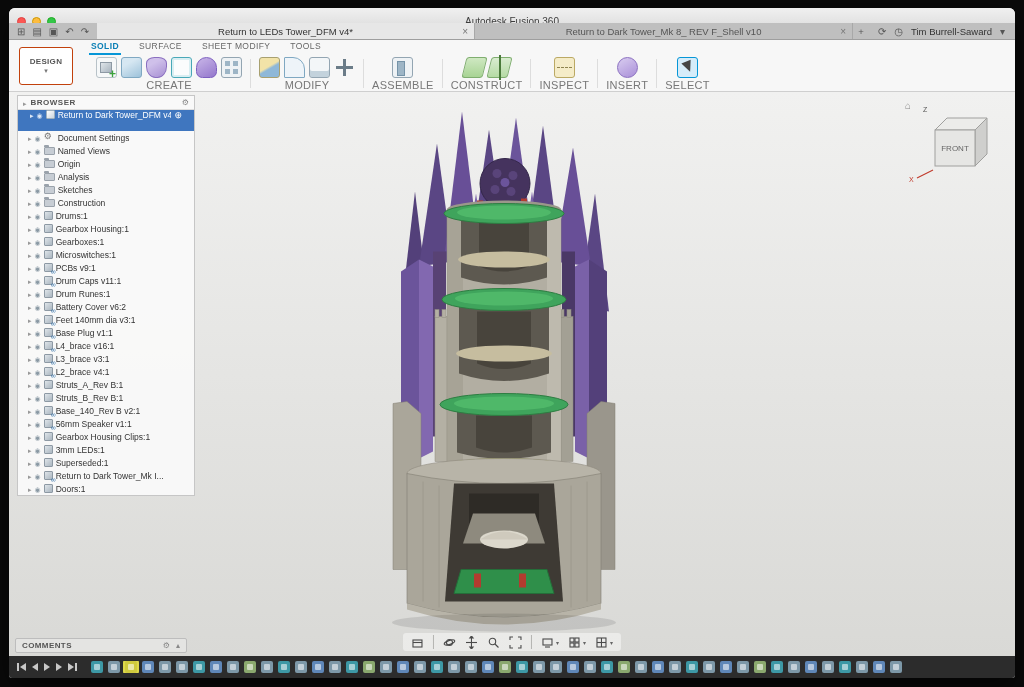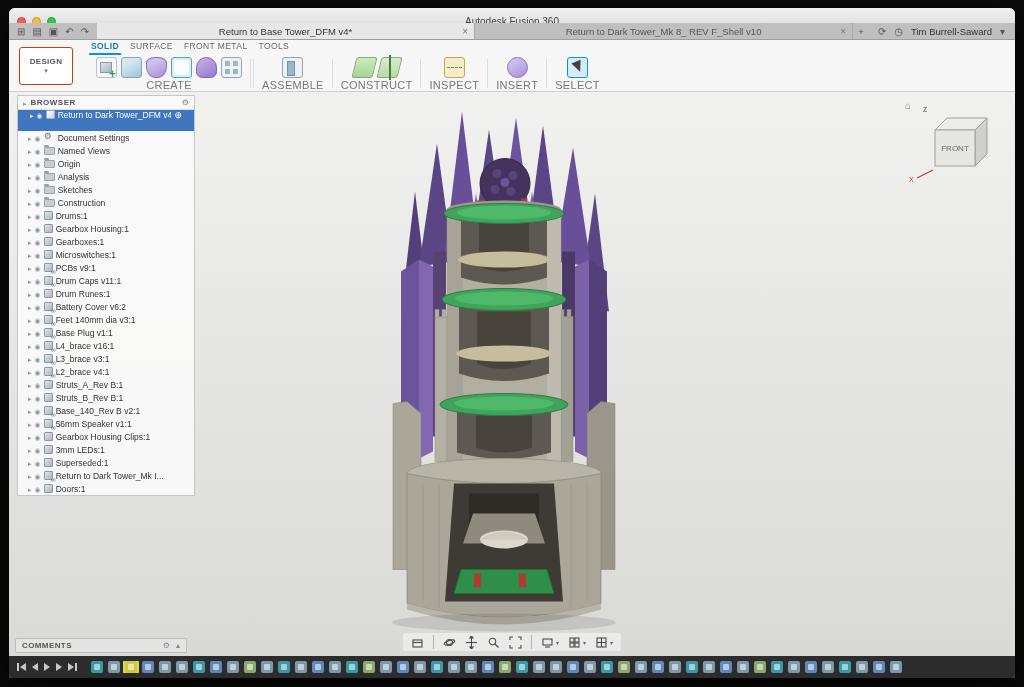--- a/index.html
+++ b/index.html
@@ -23,21 +23,21 @@
   .newtab{width:16px;display:flex;align-items:center;justify-content:center;color:#555}
   .strip-right{margin-left:auto;display:flex;align-items:center;gap:8px;padding-right:10px;color:#444}
   .strip-right .nm{font-size:9.5px;color:#333}
   .strip-right .ci{font-size:10px;color:#555}
 
   
   .ribbon{position:absolute;left:0;top:32px;right:0;height:52px;background:#f7f7f7;border-bottom:1px solid #cfcfcf}
   .ws-box{position:absolute;left:10px;top:7px;width:54px;height:38px;background:#fff;border:1px solid #c2410c;border-radius:3px;display:flex;flex-direction:column;align-items:center;justify-content:center;gap:1px}
   .ws-box .wsl{font-size:8px;font-weight:bold;color:#555;letter-spacing:.3px}
   .ws-box .car{font-size:7px;color:#777}
-  .rtabs{position:absolute;left:80px;top:0;height:15px;display:flex;gap:7px;align-items:flex-end}
+  .rtabs{position:absolute;left:80px;top:0;height:15px;display:flex;gap:16px;align-items:flex-end}
   .rtab{font-size:8.5px;color:#666;letter-spacing:.4px;padding:0 2px 2px 2px;border-bottom:2px solid transparent}
   .rtab.active{color:#0a7fb5;border-bottom-color:#0696d7;font-weight:bold}
   .rgroups{position:absolute;left:80px;top:15px;right:6px;height:37px;display:flex;align-items:stretch}
   .rgroup{display:flex;flex-direction:column;align-items:center;justify-content:space-between;padding:2px 7px 1px 7px}
   .ricons{display:flex;gap:4px;align-items:center}
   .rglabel{font-size:11px;color:#777;letter-spacing:.3px;white-space:nowrap}
   .rgdiv{width:1px;background:#ddd;margin:4px 1px}
   .ric{width:21px;height:21px;border-radius:3px;position:relative;flex:0 0 auto}
   .ic-newcomp{background:#f6f8f9;border:1px solid #b8c2c8}
   .ic-newcomp::before{content:"";position:absolute;left:3px;top:4px;width:10px;height:9px;background:linear-gradient(135deg,#dfe5ea,#a8b4be);border:1px solid #8d99a4}
@@ -144,21 +144,21 @@
 
   <div class="tabstrip">
     <div class="strip-icons">
       <span class="ci">⊞</span>
       <span class="ci">▤</span>
       <span class="ci">▣</span>
       <span class="ci">↶</span>
       <span class="ci">↷</span>
     </div>
     <div class="doc-tab active">
-      <span>Return to Base Tower_DFM v4*</span>
+      <span>Return to LEDs Tower_DFM v4*</span>
       <span class="x">×</span>
     </div>
     <div class="doc-tab">
       <span>Return to Dark Tower_Mk 8_ REV F_Shell v10</span>
       <span class="x">×</span>
     </div>
     <div class="newtab">+</div>
     <div class="strip-right">
       <span class="ci">⟳</span>
       <span class="ci">◷</span>
@@ -169,38 +169,47 @@
 
   <div class="ribbon">
     <div class="ws-box">
       <span class="wsl">DESIGN</span>
       <span class="car">▾</span>
     </div>
     <div class="rtabs">
 
     <div class="rtab active">SOLID</div>
         <div class="rtab">SURFACE</div>
-        <div class="rtab">FRONT METAL</div>
+        <div class="rtab">SHEET MODIFY</div>
         <div class="rtab">TOOLS</div>
       </div>
     <div class="rgroups">
 
       <div class="rgroup">
         <div class="ricons">
           <span class="ric ic-newcomp"></span>
           <span class="ric ic-box"></span>
           <span class="ric ic-cyl"></span>
           <span class="ric ic-sketch"></span>
           <span class="ric ic-form"></span>
           <span class="ric ic-pattern"></span>
         </div>
         <div class="rglabel">CREATE</div>
       </div>
       <div class="rgdiv"></div>
 
+      <div class="rgroup">
+        <div class="ricons">
+          <span class="ric ic-presspull"></span>
+          <span class="ric ic-fillet"></span>
+          <span class="ric ic-shell"></span>
+          <span class="ric ic-move"></span>
+        </div>
+        <div class="rglabel">MODIFY</div>
+      </div>
       <div class="rgdiv"></div>
 
       <div class="rgroup">
         <div class="ricons">
           <span class="ric ic-joint"></span>
         </div>
         <div class="rglabel">ASSEMBLE</div>
       </div>
       <div class="rgdiv"></div>
 

